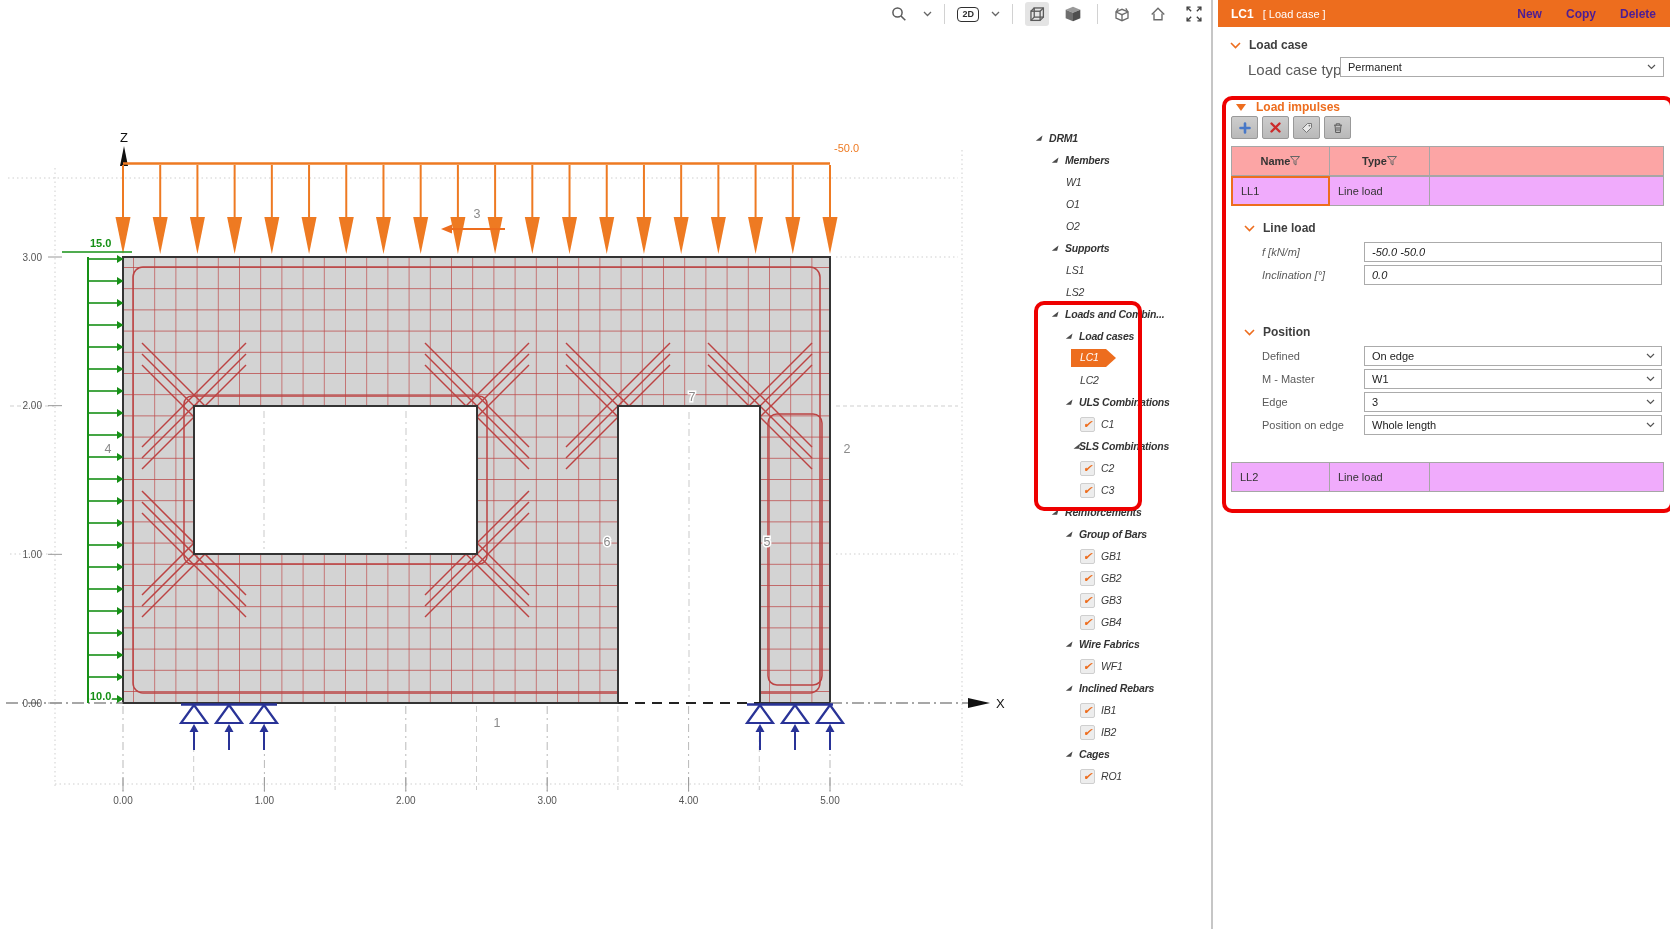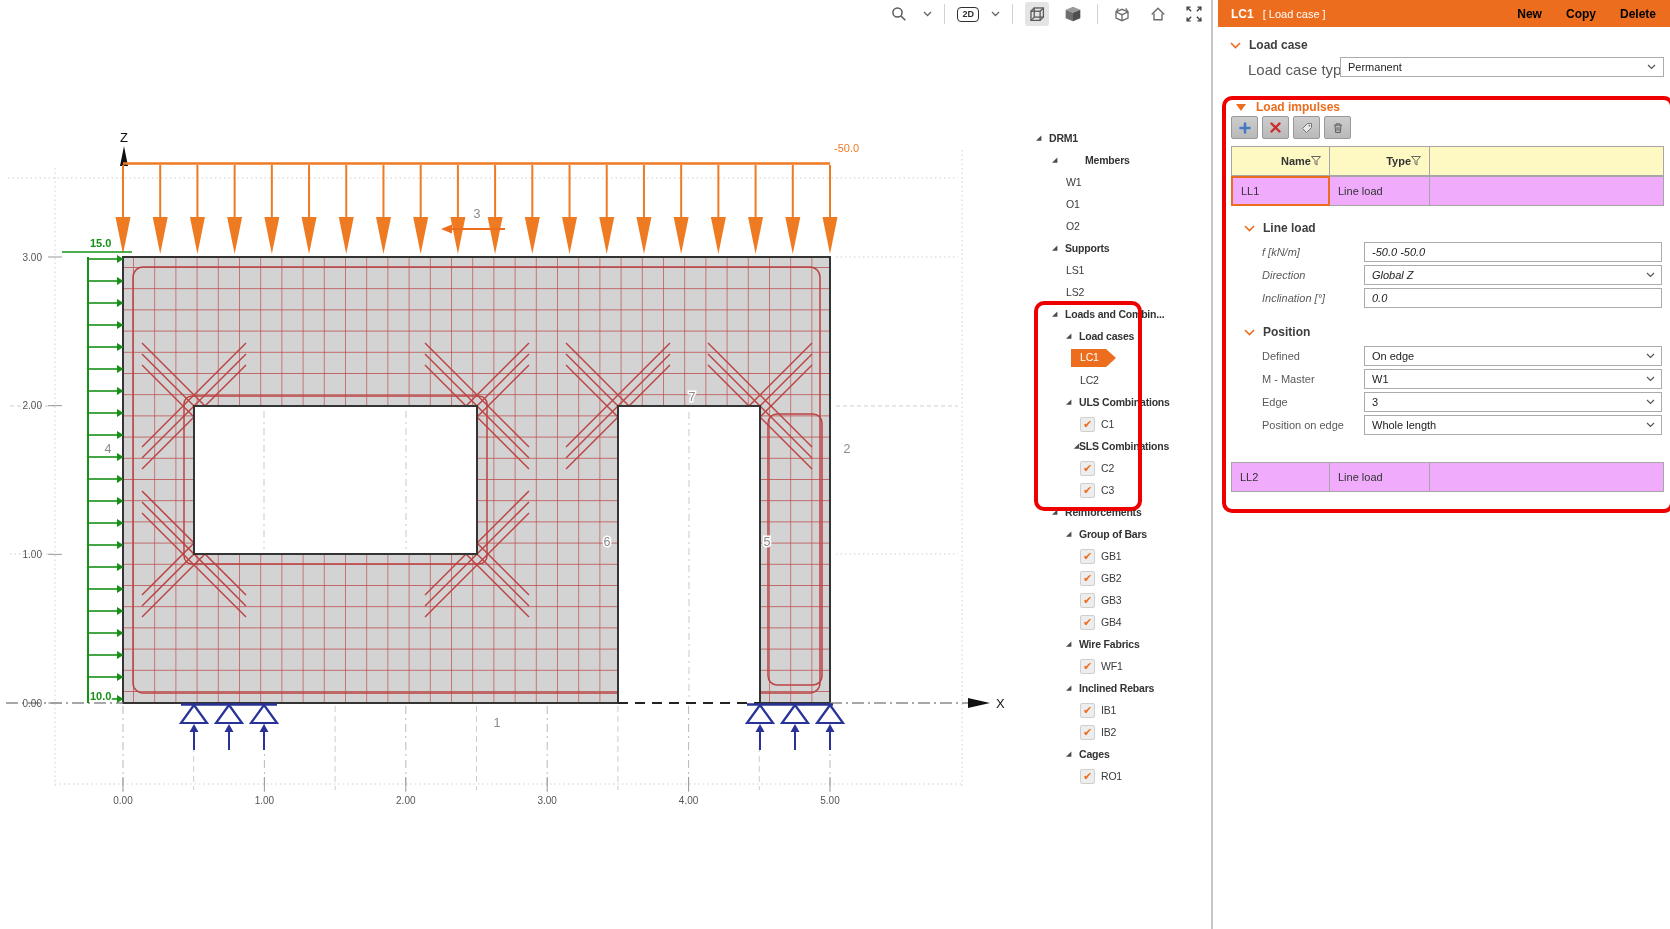--- a/index.html
+++ b/index.html
@@ -9,21 +9,21 @@
   #canvas-area{position:absolute;left:0;top:0;width:1212px;height:929px;background:#fff;}
   #model-svg{position:absolute;left:0;top:0;}
   
   #view-toolbar{position:absolute;top:0;right:6px;height:28px;display:flex;align-items:center;gap:12px;z-index:5;}
   .tb-sep{width:1px;height:20px;background:#D2D2D2;}
   .tb-btn{width:24px;height:24px;display:flex;align-items:center;justify-content:center;border-radius:3px;cursor:pointer;}
   .tb-btn.active{background:#E4E4E4;}
   .tb-2d{border:1.6px solid #2F2F2F;border-radius:4px;font-size:9px;font-weight:bold;color:#2F2F2F;
          padding:1px 4px;line-height:11px;}
   
-  #scene-tree{position:absolute;left:1026px;top:127px;width:180px;z-index:4;}
+  #scene-tree{position:absolute;left:1026px;top:127px;width:180px;z-index:4;font-style:italic;}
   .tree-row{height:22px;display:flex;align-items:center;font-size:10.5px;color:#3A3A3A;letter-spacing:-0.2px;white-space:nowrap;}
   .tree-row .expander{width:13px;font-size:7px;color:#4A4A4A;flex:0 0 13px;}
   .tree-row .tlabel{line-height:13px;}
   .tree-row.bold .tlabel{font-weight:bold;color:#333;}
   .tree-check{width:13px;height:13px;background:#EDEDED;border:1px solid #CFCFCF;border-radius:2px;
               margin-right:6px;flex:0 0 13px;display:flex;align-items:center;justify-content:center;
               font-size:11px;line-height:11px;color:var(--accent);}
   .pennant{position:relative;background:var(--accent);color:#fff;padding:2px 7px 3px 9px;margin-left:-9px;}
   .pennant::after{content:"";position:absolute;left:100%;top:0;width:0;height:0;
                   border-top:9px solid transparent;border-bottom:9px solid transparent;
@@ -32,38 +32,38 @@
   .anno{position:absolute;border:4px solid var(--anno);border-radius:10px;z-index:9;pointer-events:none;}
   
   #splitter{position:absolute;left:1211px;top:0;width:2px;height:929px;background:#C6C6C6;}
   
   #panel{position:absolute;left:1215px;top:0;width:455px;height:929px;background:#fff;}
   #panel-header{position:absolute;left:3px;right:0;top:0;height:27px;background:var(--accent);
                 display:flex;align-items:center;color:#fff;}
   #panel-header .ttl{font-size:12px;font-weight:bold;margin-left:13px;}
   #panel-header .sub{font-size:11px;margin-left:9px;}
   #panel-actions{position:absolute;right:14px;top:0;height:27px;display:flex;align-items:center;gap:24px;}
-  #panel-actions span{font-size:12px;font-weight:bold;color:#000000;cursor:pointer;}
+  #panel-actions span{font-size:12px;font-weight:bold;color:#4c1d95;cursor:pointer;}
   .sec-head{position:absolute;display:flex;align-items:center;font-size:12px;font-weight:bold;color:#3E3E3E;}
   .sec-chev{color:var(--accent);margin-right:8px;display:flex;}
   .sec-head.orange{color:var(--accent);}
   .tri-down{width:0;height:0;border-left:5px solid transparent;border-right:5px solid transparent;
             border-top:7px solid var(--accent);margin-right:10px;}
   .plabel{position:absolute;font-size:15px;color:#5A5A5A;}
   .combo,.inputbox{position:absolute;height:20px;background:#fff;border:1px solid #ABABAB;
         display:flex;align-items:center;font-size:11px;color:#222;padding-left:7px;box-sizing:border-box;}
   .combo .chev{position:absolute;right:7px;display:flex;}
   .imp-btn{width:25px;height:21px;border:1px solid #999;border-radius:2px;
            background:linear-gradient(#CDCDCD,#B9B9B9);display:flex;align-items:center;justify-content:center;cursor:pointer;}
   
   .ptable{position:absolute;left:16px;width:433px;display:grid;grid-template-columns:99px 100px 234px;}
   .ptable .cell{height:30px;box-sizing:border-box;border:1px solid #A6A6A6;border-left:none;
                 display:flex;align-items:center;padding:0 8px;font-size:11px;color:#333;background:#f0abfc;}
   .ptable .cell:first-child{border-left:1px solid #A6A6A6;}
-  .ptable .hcell{background:#fef9c3;font-weight:bold;justify-content:flex-end;}
+  .ptable .hcell{background:#fca5a5;font-weight:bold;justify-content:center;}
   .ptable .sel{border:2px solid var(--accent) !important;}
   .fieldgroup{position:absolute;left:47px;right:8px;}
   .field-row{position:relative;height:23px;}
   .field-row .flabel{position:absolute;left:0;top:4px;font-size:11px;color:#5A5A5A;}
   .field-row .fbox{position:absolute;left:102px;width:298px;top:0;height:20px;border:1px solid #ABABAB;
                    background:#fff;display:flex;align-items:center;padding-left:7px;box-sizing:border-box;
                    font-size:11px;color:#222;}
   .field-row .fchev{position:absolute;right:6px;display:flex;}
 </style>
 </head>
@@ -396,21 +396,21 @@
           <line x1="1" y1="13" x2="4.5" y2="9.5"></line>
       </svg>
     </div>
   </div>
 
   <div id="scene-tree">
       <div class="tree-row bold" style="padding-left: 10px;">
         <span class="expander">◢</span>
         <span class="tlabel">DRM1</span>
       </div>
-      <div class="tree-row bold" style="padding-left: 26px; gap: 20px;">
+      <div class="tree-row bold" style="padding-left: 26px;">
         <span class="expander">◢</span>
         <span class="tlabel">Members</span>
       </div>
       <div class="tree-row" style="padding-left: 40px;">
         <span class="tlabel">W1</span>
       </div>
       <div class="tree-row" style="padding-left: 40px;">
         <span class="tlabel">O1</span>
       </div>
       <div class="tree-row" style="padding-left: 40px;">
@@ -605,31 +605,20 @@
           <polyline points="1,1 5.5,5.5 10,1" fill="none" stroke="#ED6D1E" stroke-width="1.6"></polyline>
         </svg>
     </span>
     <span>Line load</span>
   </div>
   <div class="fieldgroup" id="line-load-fields" style="top:242px;font-style:italic;">
       <div class="field-row">
         <span class="flabel">f [kN/m]</span>
         <div class="fbox">
           <span>-50.0 -50.0</span>
-        </div>
-      </div>
-      <div class="field-row">
-        <span class="flabel">Direction</span>
-        <div class="fbox">
-          <span>Global Z</span>
-          <span class="fchev">
-            <svg width="9" height="6" viewBox="0 0 9 6">
-              <polyline points="1,1 4.5,4.5 8,1" fill="none" stroke="#555" stroke-width="1.2"></polyline>
-            </svg>
-          </span>
         </div>
       </div>
       <div class="field-row">
         <span class="flabel">Inclination [°]</span>
         <div class="fbox">
           <span>0.0</span>
         </div>
       </div>
     </div>
 

